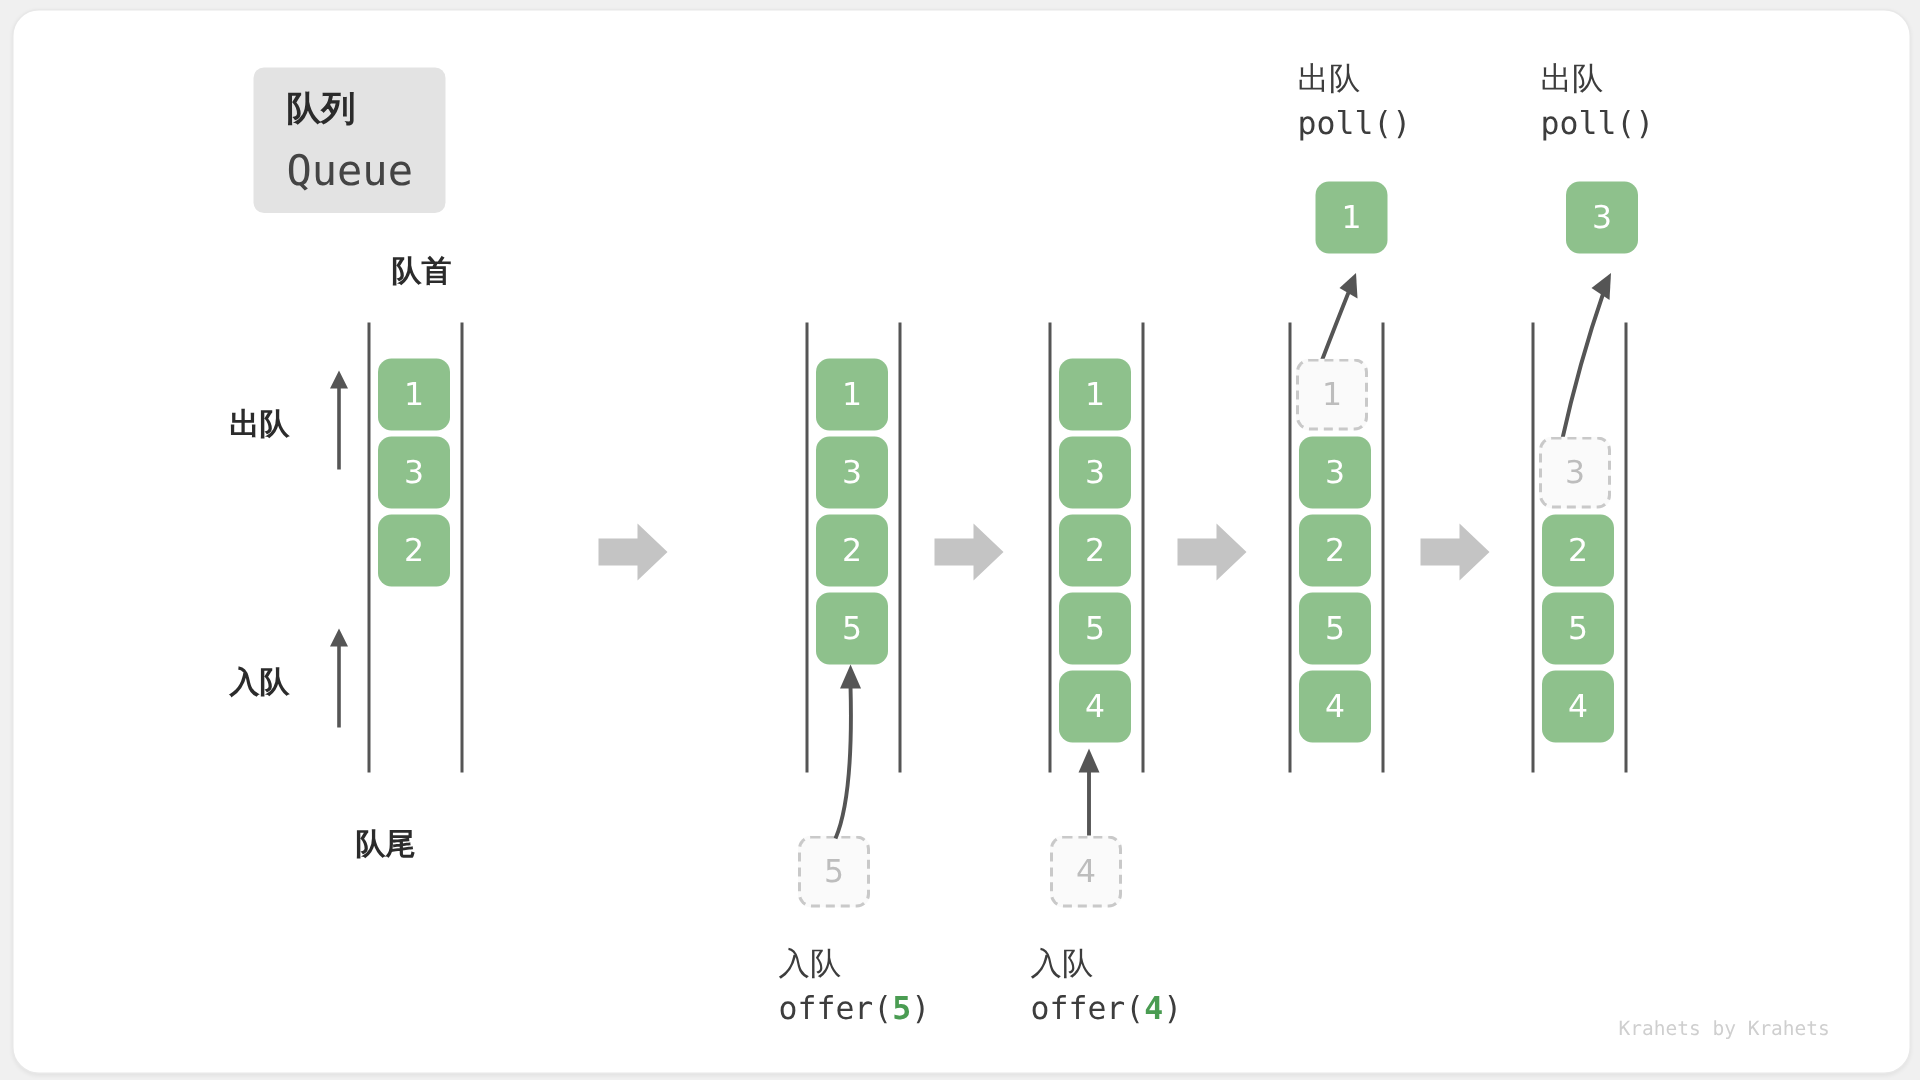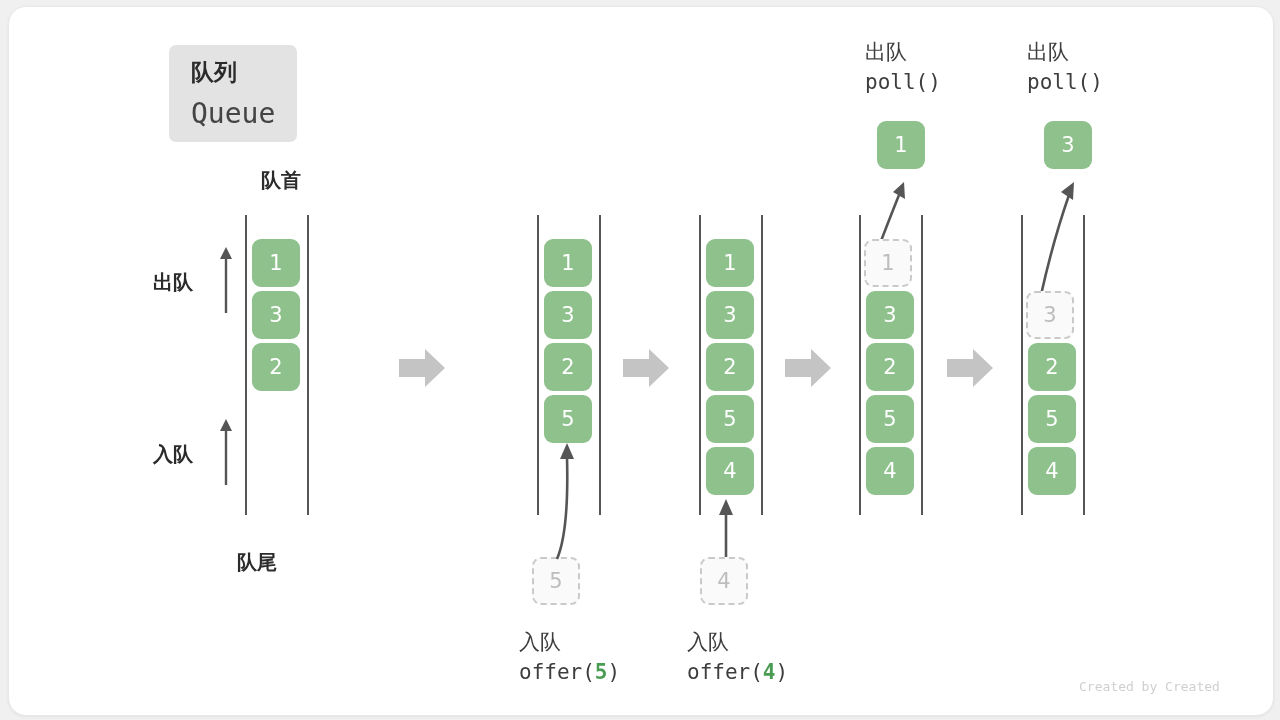--- a/index.html
+++ b/index.html
@@ -225,15 +225,15 @@
     </svg>
   </div>
 
   <div class="abs rail" style="left:1012px;top:208px;height:300px;"></div>
   <div class="abs rail" style="left:1074px;top:208px;height:300px;"></div>
   <div class="abs cell ghost" style="left:1017px;top:284px;">3</div>
   <div class="abs cell filled" style="left:1019px;top:336px;">2</div>
   <div class="abs cell filled" style="left:1019px;top:388px;">5</div>
   <div class="abs cell filled" style="left:1019px;top:440px;">4</div>
 
-  <div class="abs credit" style="left:1070px;top:672px;">Created by Created</div>
+  <div class="abs credit" style="left:1070px;top:672px;">Krahets by Krahets</div>
 
 </div>
 
 </body></html>

